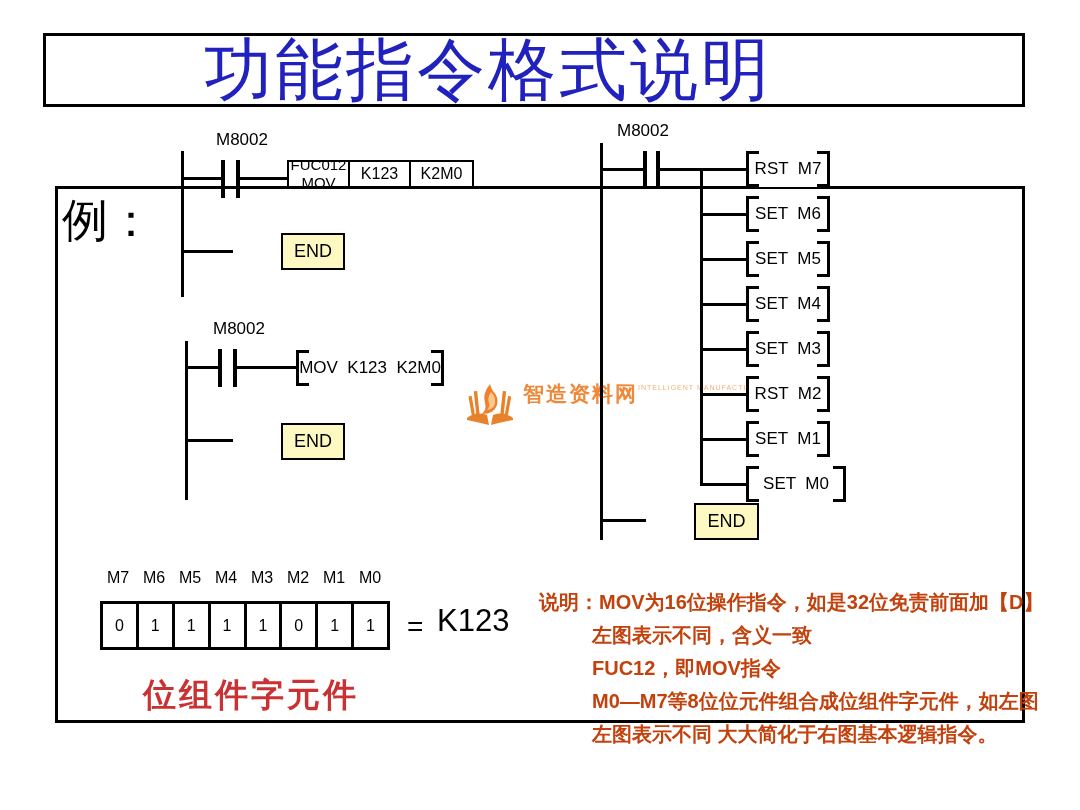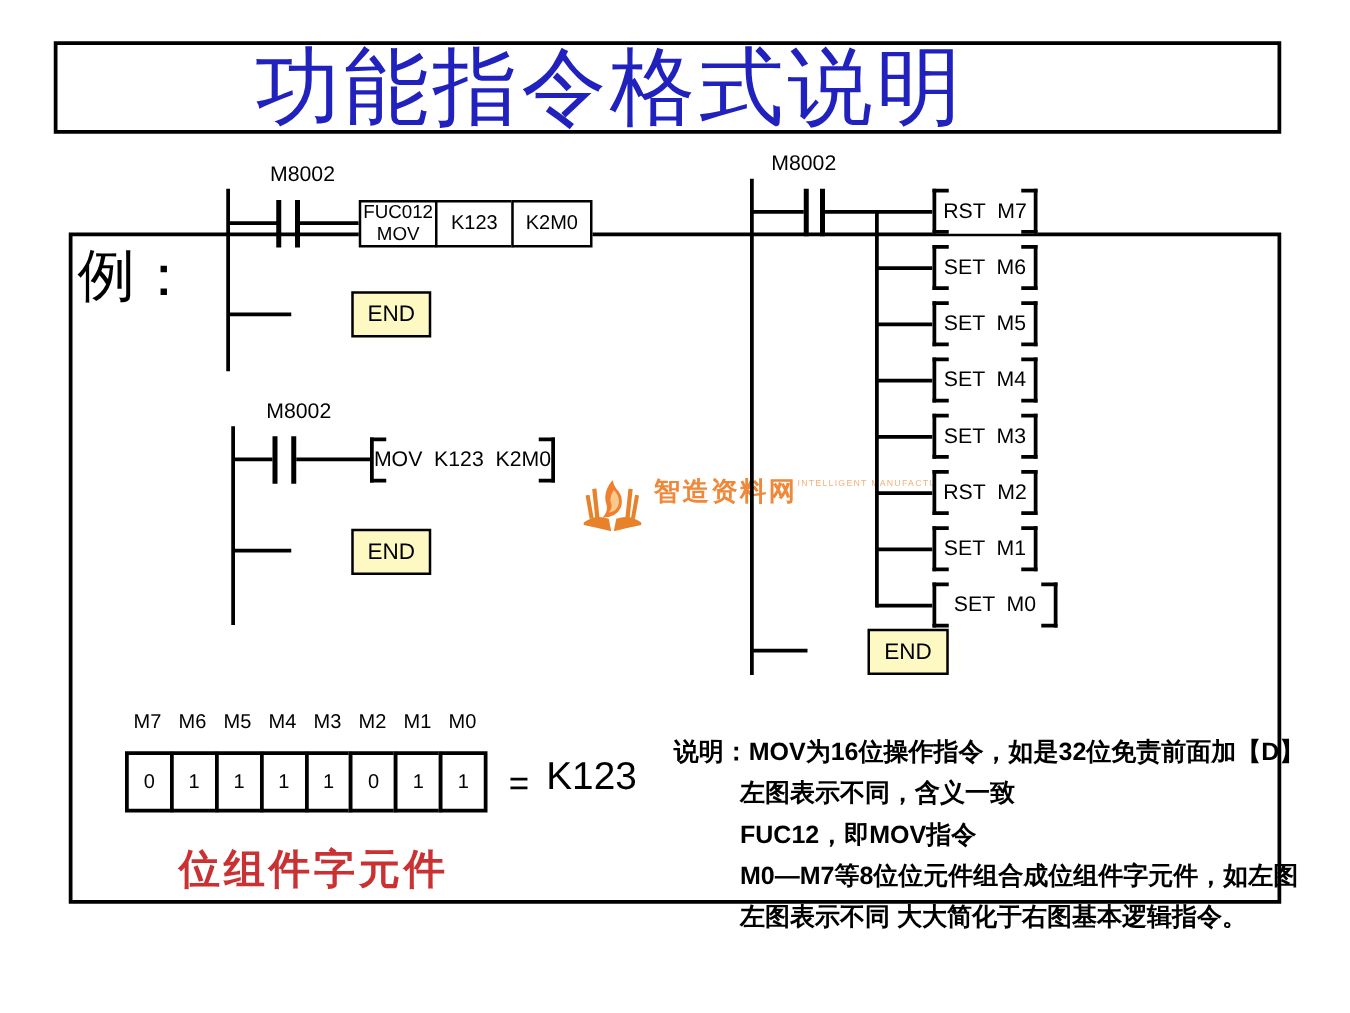--- a/index.html
+++ b/index.html
@@ -8,21 +8,21 @@
   .ln{position:absolute;background:#000;z-index:2;}
   .lbl{position:absolute;font:17px "Liberation Sans",sans-serif;color:#000;text-align:center;z-index:2;}
   .title-box{position:absolute;left:43px;top:33px;width:982px;height:74px;box-sizing:border-box;
              border:3px solid #000;display:flex;align-items:center;justify-content:center;}
   .title-text{font-family:"DejaVu Serif","Liberation Serif",serif;font-size:68px;letter-spacing:3px;
               padding-right:92px;white-space:nowrap;}
   .main-box{position:absolute;left:55px;top:186px;width:970px;height:537px;box-sizing:border-box;
             border:3px solid #000;z-index:1;}
   .example{position:absolute;left:62px;top:190px;font-family:"DejaVu Serif","Liberation Serif",serif;
            font-size:46px;color:#000;z-index:2;}
-  .opbox-row{position:absolute;left:287px;top:160px;height:38px;display:flex;z-index:3;}
+  .opbox-row{position:absolute;left:287px;top:160px;height:28px;display:flex;z-index:3;}
   .opbox{box-sizing:border-box;border:2px solid #000;background:#fff;display:flex;flex-direction:column;
          align-items:center;justify-content:center;font:15px/1.2 "Liberation Sans",sans-serif;}
   .opbox + .opbox{margin-left:-2px;}
   .endbox{position:absolute;width:64px;height:37px;box-sizing:border-box;border:2px solid #000000;background:#fef9c3;
           display:flex;align-items:center;justify-content:center;font:18px "Liberation Sans",sans-serif;z-index:3;margin-left:48px;}
   .bkt{position:absolute;height:36px;box-sizing:border-box;display:flex;align-items:center;justify-content:center;
        background:#fff;font:17px "Liberation Sans",sans-serif;white-space:pre;z-index:3;}
   .bkt::before,.bkt::after{content:"";position:absolute;top:0;bottom:0;width:10px;border:3px solid #000;}
   .bkt::before{left:0;border-right:none;}
   .bkt::after{right:0;border-left:none;}
@@ -145,21 +145,21 @@
     <div class="bit-cell">1</div>
     <div class="bit-cell">1</div>
     <div class="bit-cell">0</div>
     <div class="bit-cell">1</div>
     <div class="bit-cell">1</div>
   </div>
   <div class="eq">=</div>
   <div class="k123">K123</div>
   <div class="caption" id="bitCaption" style="color: rgb(202, 49, 50);">位组件字元件</div>
 
-  <div class="notes" id="notesBlock" style="color: #000000;">
+  <div class="notes" id="notesBlock" style="color: #c2410c;">
     <div>说明：MOV为16位操作指令，如是32位免责前面加【D】</div>
     <div class="indent">左图表示不同，含义一致</div>
     <div class="indent">FUC12，即MOV指令</div>
     <div class="indent">M0—M7等8位位元件组合成位组件字元件，如左图</div>
     <div class="indent">左图表示不同 大大简化于右图基本逻辑指令。</div>
   </div>
 
 </div>
 
 </body></html>

